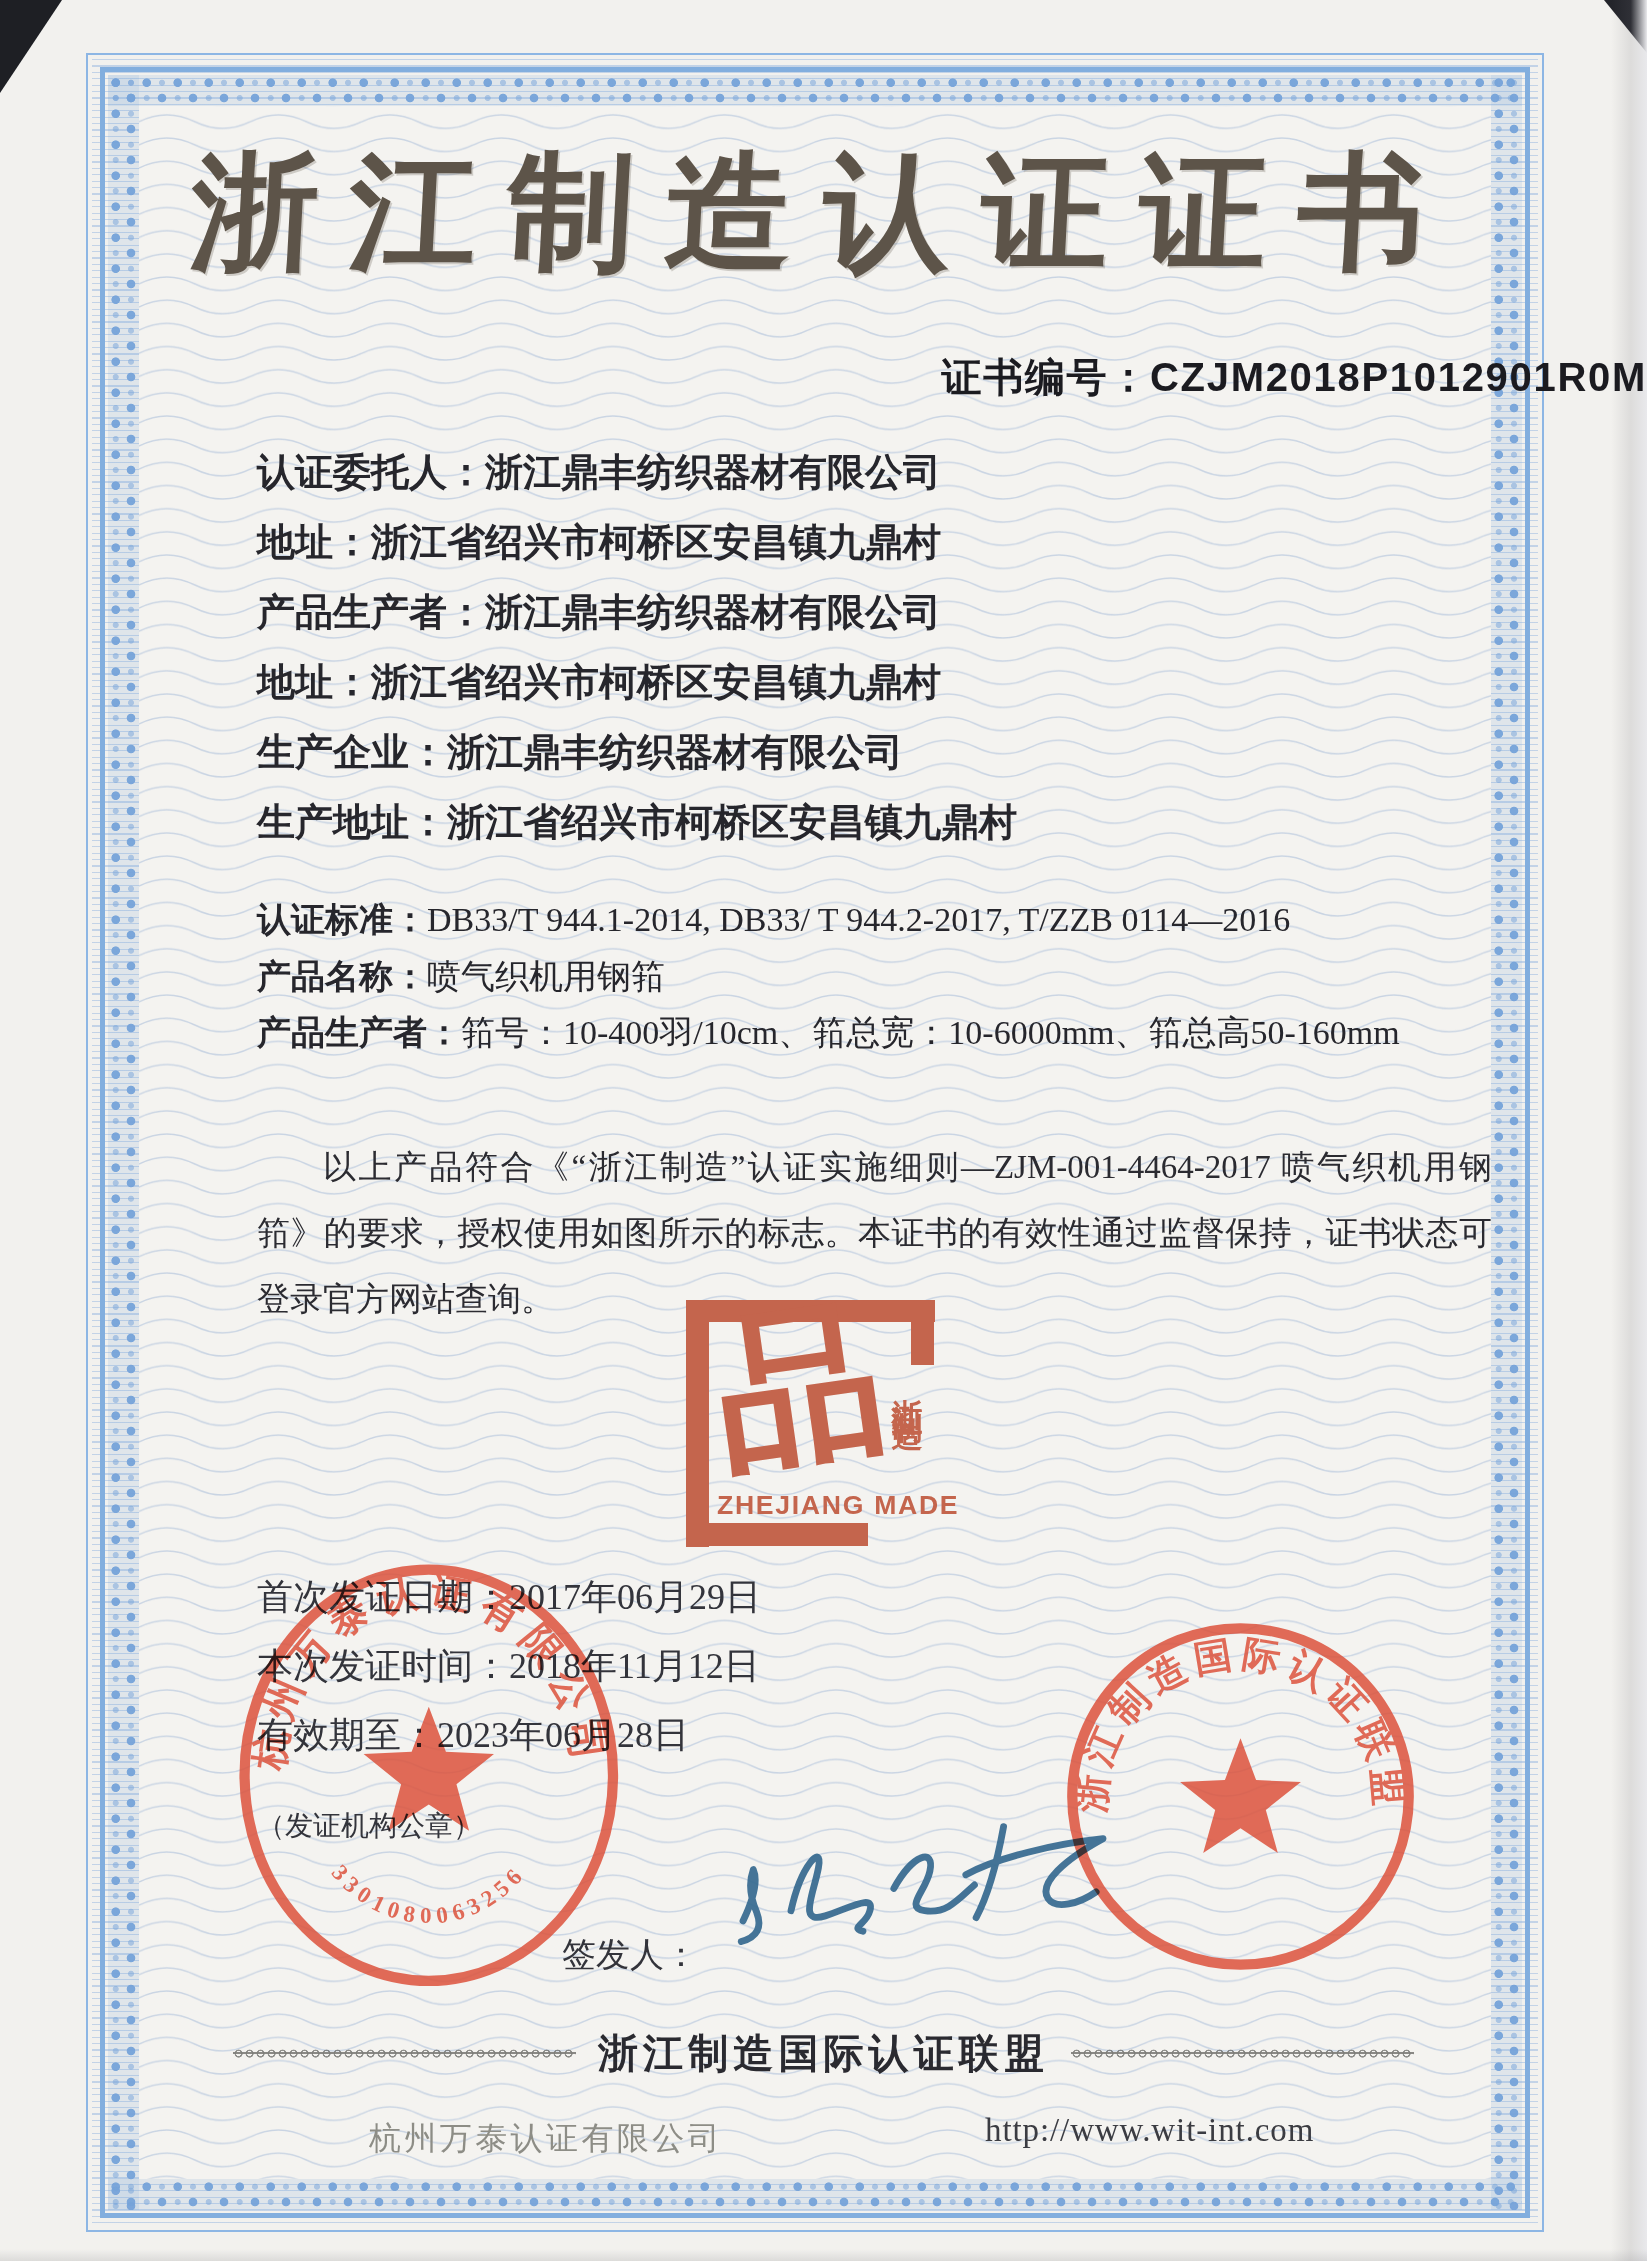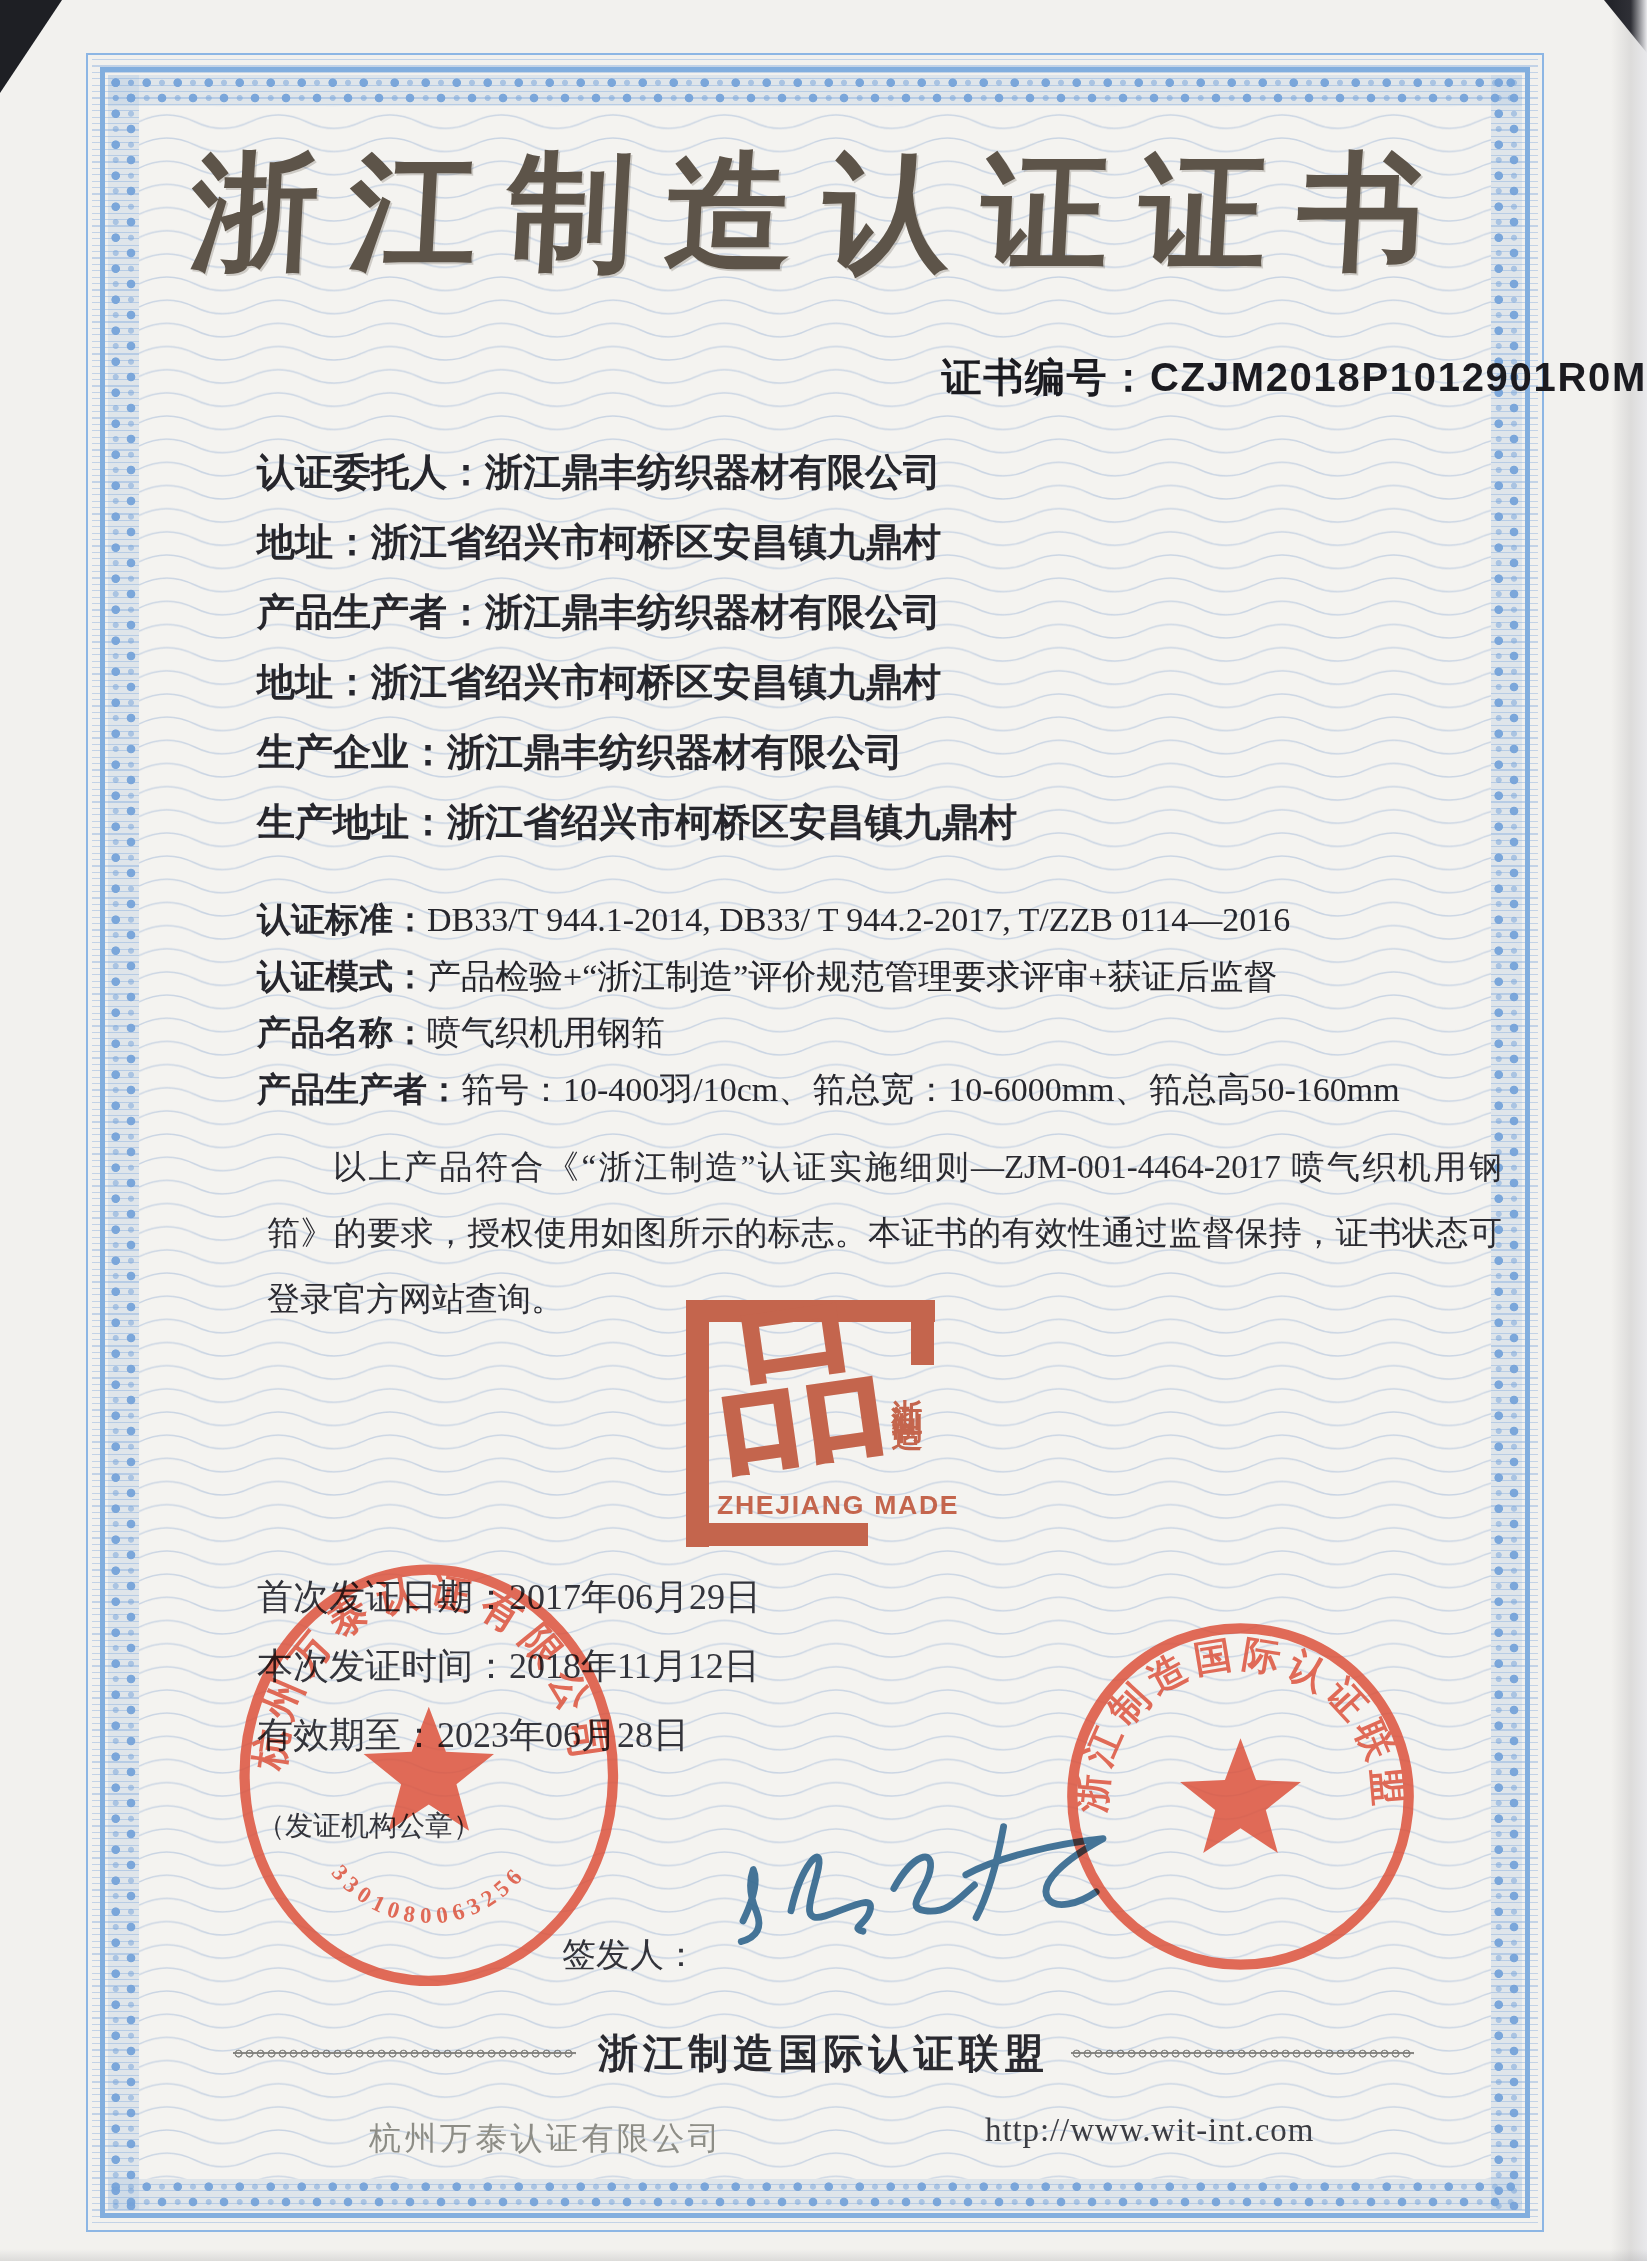--- a/index.html
+++ b/index.html
@@ -48,21 +48,21 @@
             font-size:40px; color:#1b1b20; letter-spacing:1.7px; }
 
   .info-block { position:absolute; left:257px; top:453px; }
   .info-row { font-size:38px; font-weight:700; line-height:38px; margin-bottom:32px; color:#26262c; white-space:nowrap; }
 
   .spec-block { position:absolute; left:257px; top:902px; }
   .spec-row { font-size:34px; line-height:36px; margin-bottom:20.6px; color:#26262c; white-space:nowrap; }
   .spec-row .lbl { font-weight:700; }
 
   .para { position:absolute; left:257px; width:1235px; top:1134px; font-size:33px; line-height:66px;
-          text-align:justify; text-indent:2em; color:#2b2b31;margin-left:10px; }
+          text-align:justify; text-indent:2em; color:#2b2b31; }
 
   
   .logo { position:absolute; left:686px; top:1300px; width:257px; height:245px; color:#c4654d; }
   .logo .bar { position:absolute; background:#c4654d; }
   .logo .bar-top    { left:0; top:0; width:249px; height:22px; }
   .logo .bar-left   { left:0; top:0; width:23px; height:247px; }
   .logo .bar-right  { right:8.6px; top:0; width:23px; height:65px; }
   .logo .bar-bottom { left:0; top:223px; width:182px; height:23px; }
   .logo .mark { position:absolute; left:29px; top:3.4px; font-size:168px; line-height:168px;
                 font-weight:700; transform:rotate(-8deg); }
@@ -138,21 +138,20 @@
       <div class="info-row"><span>认证委托人：</span><span>浙江鼎丰纺织器材有限公司</span></div>
       <div class="info-row"><span>地址：</span><span>浙江省绍兴市柯桥区安昌镇九鼎村</span></div>
       <div class="info-row"><span>产品生产者：</span><span>浙江鼎丰纺织器材有限公司</span></div>
       <div class="info-row"><span>地址：</span><span>浙江省绍兴市柯桥区安昌镇九鼎村</span></div>
       <div class="info-row"><span>生产企业：</span><span>浙江鼎丰纺织器材有限公司</span></div>
       <div class="info-row"><span>生产地址：</span><span>浙江省绍兴市柯桥区安昌镇九鼎村</span></div>
     </div>
 
     <div class="spec-block">
       <div class="spec-row"><span class="lbl">认证标准：</span><span>DB33/T 944.1-2014, DB33/ T 944.2-2017, T/ZZB 0114—2016</span></div>
-      <div class="spec-row"><span class="lbl">认证模式：</span><span>产品检验+“浙江制造”评价规范管理要求评审+获证后监督</span></div>
       <div class="spec-row"><span class="lbl">产品名称：</span><span>喷气织机用钢筘</span></div>
       <div class="spec-row"><span class="lbl">产品生产者：</span><span>筘号：10-400羽/10cm、筘总宽：10-6000mm、筘总高50-160mm</span></div>
     </div>
 
     <div class="para">以上产品符合《“浙江制造”认证实施细则—ZJM-001-4464-2017 喷气织机用钢筘》的要求，授权使用如图所示的标志。本证书的有效性通过监督保持，证书状态可登录官方网站查询。</div>
 
     <div class="logo">
       <div class="bar bar-top"></div>
       <div class="bar bar-left"></div>
       <div class="bar bar-right"></div>

